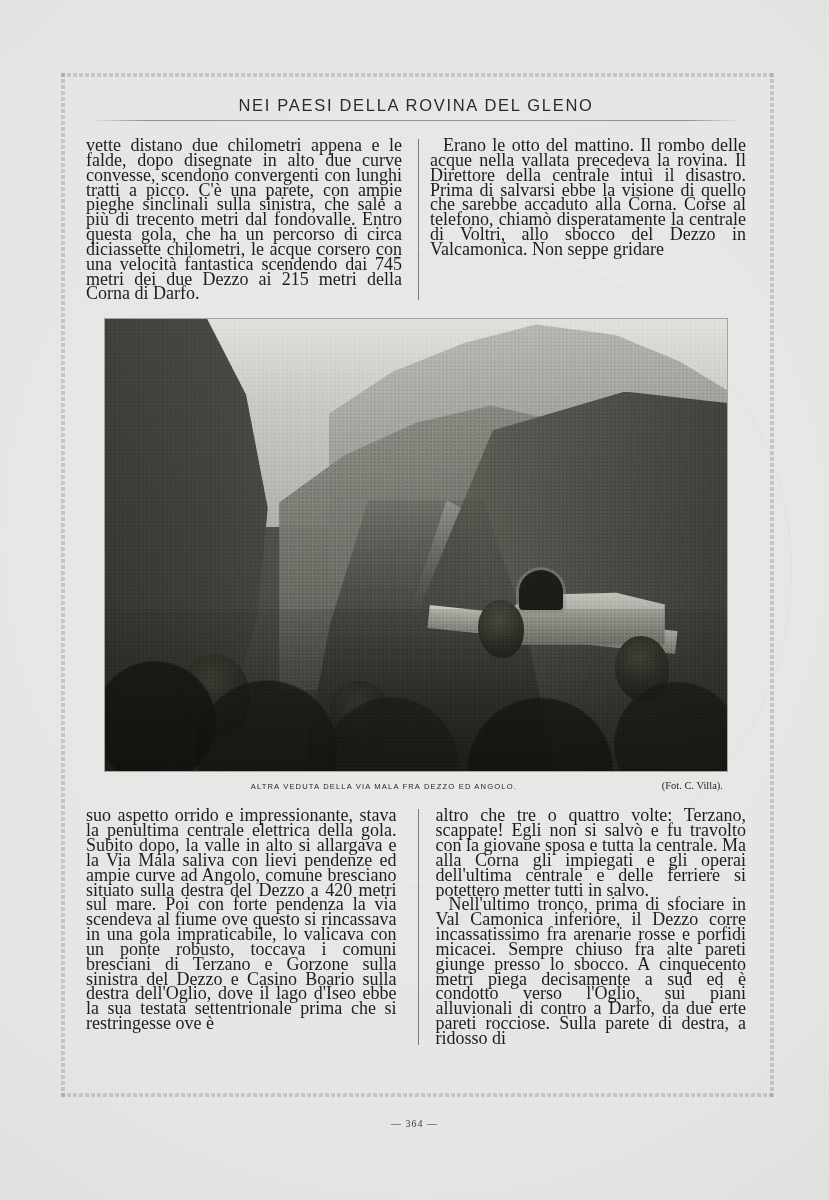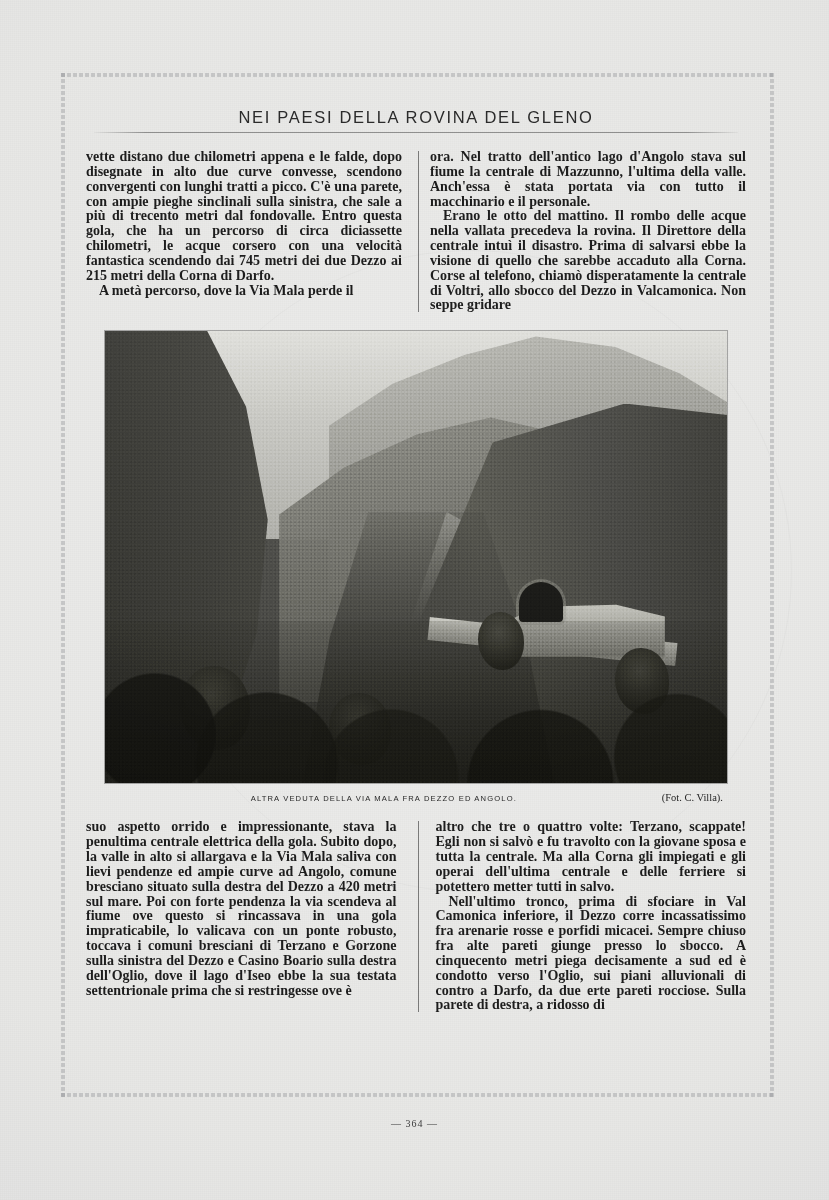--- a/index.html
+++ b/index.html
@@ -47,21 +47,21 @@
     background-size:6px 6px;
   }
   .bead.top   {left:0;top:0;right:0;height:6px;}
   .bead.bottom{left:0;bottom:0;right:0;height:6px;}
   .bead.left  {left:0;top:0;bottom:0;width:6px;}
   .bead.right {right:0;top:0;bottom:0;width:6px;}
 
   
   .content{
     position:absolute;
-    left:86px;top:108px;width:660px;
+    left:86px;top:96px;width:660px;
   }
 
   .running-head{
     text-align:center;
     font-size:16.5px;
     letter-spacing:1.7px;
     color:#2b2b2b;
     font-family:"Liberation Sans", sans-serif;
     font-weight:400;
     margin:0 0 5px 0;
@@ -71,27 +71,26 @@
     background:linear-gradient(90deg,rgba(90,90,90,.05),rgba(70,70,70,.55) 8%,rgba(70,70,70,.55) 92%,rgba(90,90,90,.05));
     margin:0 8px 17px 8px;
   }
 
   .cols{
     display:flex;
     position:relative;
   }
   .col{
     width:318px;
-    font-size:14px;
+    font-size:18px;
     line-height:14.85px;
     color:#1d1d1d;
     text-align:justify;
     text-justify:inter-word;
     hyphens:none;
-    font-weight:bold;
   }
   .col.left{padding-right:12px;}
   .col.right{padding-left:16px;}
   .col p{margin:0;}
   .col p.ind{text-indent:13px;}
   .rule-v{
     position:absolute;
     left:332px;top:1px;bottom:1px;
     width:1px;
     background:rgba(55,55,55,.62);
@@ -242,25 +241,23 @@
 </div>
 
 <div class="content">
 
   <div class="running-head">NEI PAESI DELLA ROVINA DEL GLENO</div>
   <div class="head-rule"></div>
 
   <div class="cols upper">
     <div class="col left">
       <p>vette distano due chilometri appena e le falde, dopo disegnate in alto due curve convesse, scendono convergenti con lunghi tratti a picco. C'è una parete, con ampie pieghe sinclinali sulla sinistra, che sale a più di trecento metri dal fondovalle. Entro questa gola, che ha un percorso di circa diciassette chilometri, le acque corsero con una velocità fantastica scendendo dai 745 metri dei due Dezzo ai 215 metri della Corna di Darfo.</p>
-      <p class="ind">A metà percorso, dove la Via Mala perde il</p>
     </div>
     <div class="rule-v"></div>
     <div class="col right">
-      <p>ora. Nel tratto dell'antico lago d'Angolo stava sul fiume la centrale di Mazzunno, l'ultima della valle. Anch'essa è stata portata via con tutto il macchinario e il personale.</p>
       <p class="ind">Erano le otto del mattino. Il rombo delle acque nella vallata precedeva la rovina. Il Direttore della centrale intuì il disastro. Prima di salvarsi ebbe la visione di quello che sarebbe accaduto alla Corna. Corse al telefono, chiamò disperatamente la centrale di Voltri, allo sbocco del Dezzo in Valcamonica. Non seppe gridare</p>
     </div>
   </div>
 
   <div class="figure">
     <div class="photo">
       <div class="sky"></div>
       <div class="ridge-far"></div>
       <div class="ridge-mid"></div>
       <div class="scree"></div>

